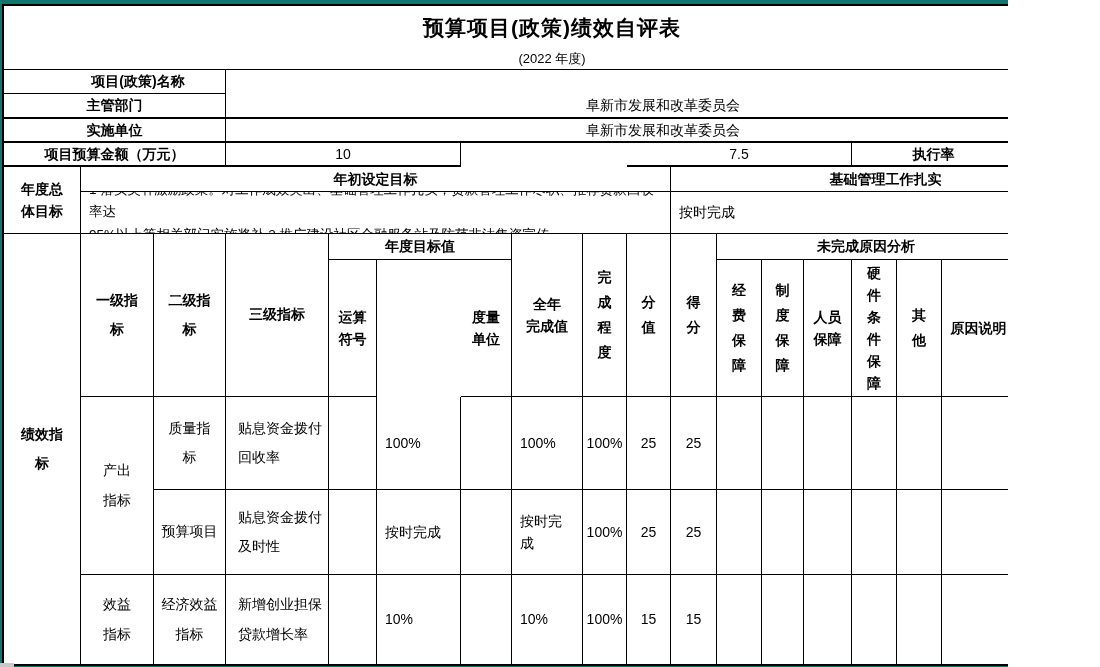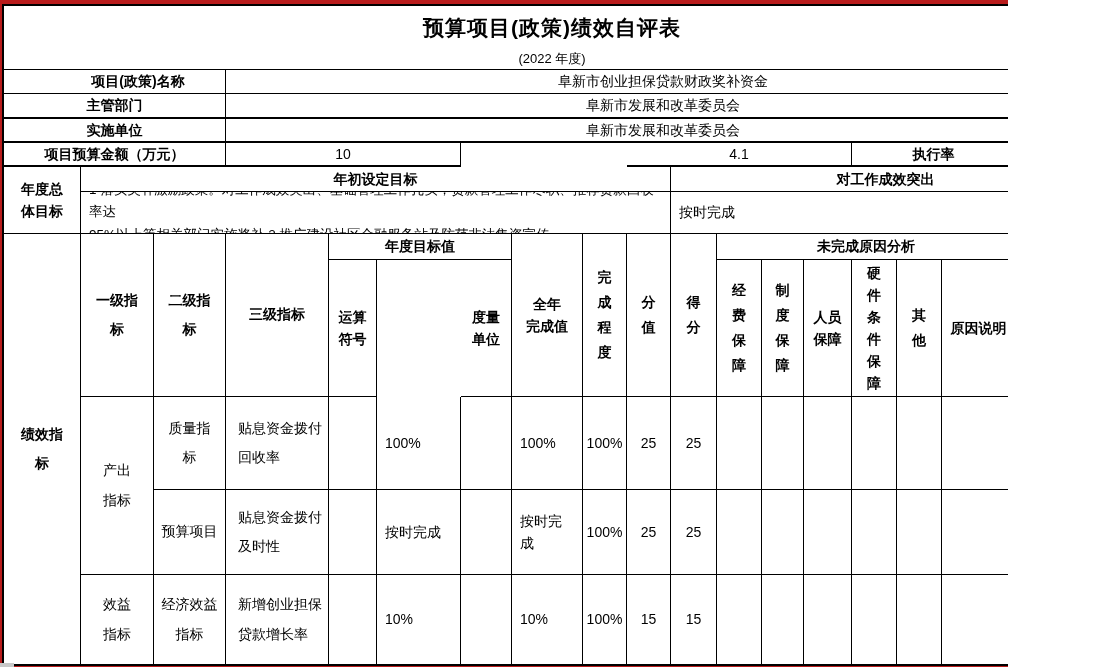--- a/index.html
+++ b/index.html
@@ -1,17 +1,17 @@
 <!DOCTYPE html>
 <html><head>
 <meta charset="utf-8">
 <style>
   html,body{margin:0;padding:0;background:#fff;}
   body{font-family:"Liberation Sans","DejaVu Sans",sans-serif;color:#000;}
-  .wrap{position:relative;width:1008px;height:667px;background:#b91c1c;overflow:hidden;text-decoration:underline;}
+  .wrap{position:relative;width:1008px;height:667px;background:#0f766e;overflow:hidden;text-decoration:underline;}
   .tbl{
     position:absolute;left:2px;top:4px;
     width:1096px;
     display:grid;
     grid-template-columns:77px 73px 72px 103px 48px 84px 51px 71px 44px 44px 46px 45px 42px 48px 45px 45px 74px 84px;
     grid-template-rows:43px 21px 24px 25px 24px 24px 25px 42px 26px 137px 93px 85px 89px;
     border:2px solid #000;
     background:#fff;
   }
   .c{
@@ -42,38 +42,37 @@
 </head>
 <body>
 
 <div class="wrap">
   <div class="tbl">
 
     <div class="c b nbr title" style="grid-area:1/1/2/19;border-bottom:none;">预算项目(政策)绩效自评表</div>
     <div class="c sub nbr" style="grid-area:2/1/3/19;">(2022 年度)</div>
 
     <div class="c b" style="grid-area:3/1/4/4;padding-left:47px;">项目(政策)名称</div>
-    <div class="c nbr" style="grid-area:3/4/4/19;">阜新市创业担保贷款财政奖补资金</div>
 
     <div class="c b th2" style="grid-area:4/1/5/4;text-align:center;">主管部门</div>
     <div class="c nbr th2" style="grid-area:4/4/5/19;">阜新市发展和改革委员会</div>
 
     <div class="c b th2" style="grid-area:5/1/6/4;">实施单位</div>
     <div class="c nbr th2" style="grid-area:5/4/6/19;">阜新市发展和改革委员会</div>
 
     <div class="c b th2" style="grid-area:6/1/7/4;">项目预算金额（万元）</div>
     <div class="c th2" style="grid-area:6/4/7/7;">10</div>
-    <div class="c th2" style="grid-area:6/10/7/15;">4.1</div>
+    <div class="c th2" style="grid-area:6/10/7/15;">7.5</div>
     <div class="c b th2" style="grid-area:6/15/7/18;">执行率</div>
     <div class="c nbr th2" style="grid-area:6/18/7/19;">86.0%</div>
 
     <div class="c b" style="grid-area:7/1/9/2;">年度总
 体目标</div>
     <div class="c b" style="grid-area:7/2/8/11;">年初设定目标</div>
-    <div class="c b nbr" style="grid-area:7/11/8/19;">对工作成效突出</div>
+    <div class="c b nbr" style="grid-area:7/11/8/19;">基础管理工作扎实</div>
     <div class="c L goaltxt" style="grid-area:8/2/9/11;">1 落实奖补激励政策。对工作成效突出、基础管理工作扎实，贷款管理工作尽职、推荐贷款回收率达
 95%以上等相关部门实施奖补 2 推广建设社区金融服务站及防范非法集资宣传</div>
     <div class="c L p8 nbr" style="grid-area:8/11/9/19;">按时完成</div>
 
     <div class="c b nbb lh21" style="grid-area:9/1/14/2;">绩效指
 标</div>
 
     <div class="c b lh21" style="grid-area:9/2/11/3;">一级指
 标</div>
     <div class="c b lh21" style="grid-area:9/3/11/4;">二级指

